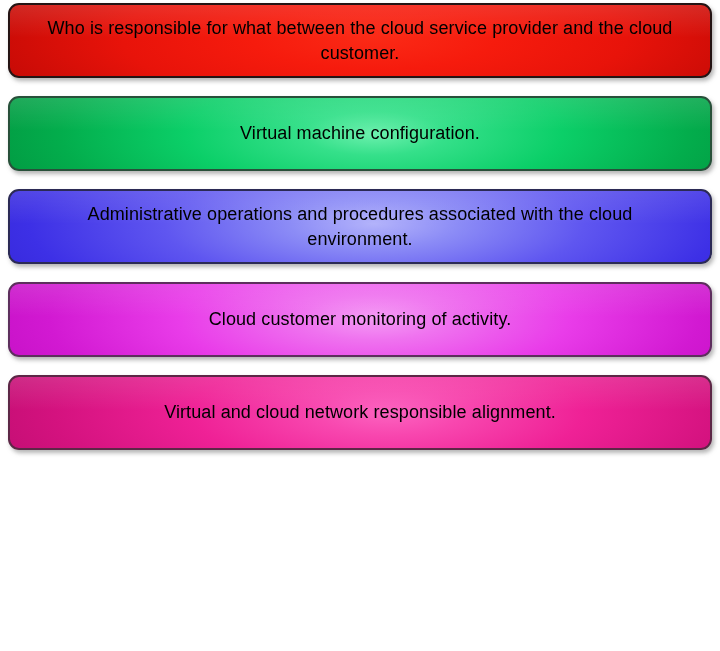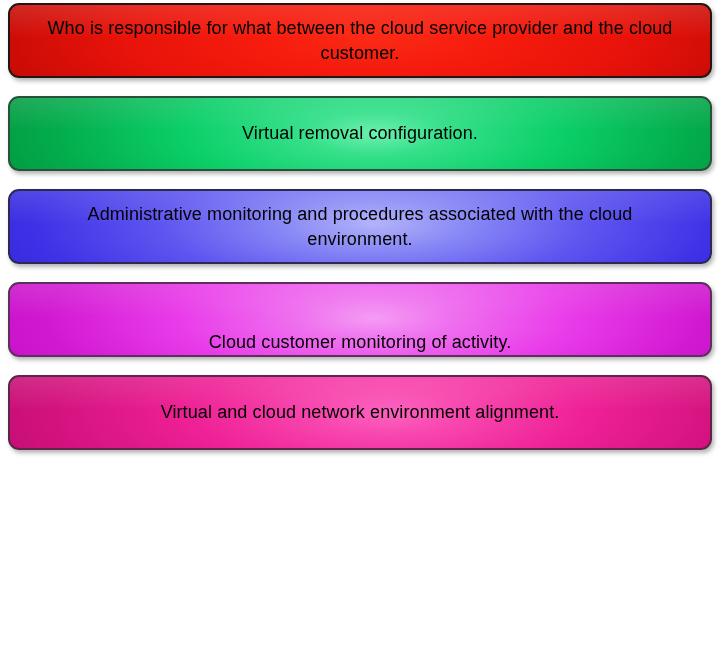--- a/index.html
+++ b/index.html
@@ -86,21 +86,20 @@
     background:
       radial-gradient(ellipse 60% 170% at 52% 46%,
         #b3b3fb 0%, #8c8cf6 20%, #5f56f0 50%, #3d30e6 82%, #3527d8 100%);
     border-color: #2b2a55;
   }
   .band-magenta {
     background:
       radial-gradient(ellipse 58% 175% at 52% 48%,
         #f59cf5 0%, #ef72ef 18%, #e93ce9 48%, #d219d2 80%, #c510c5 100%);
     border-color: #5d2f5d;
-    align-items: flex-end;
   }
   .band-pink {
     background:
       radial-gradient(ellipse 58% 175% at 54% 50%,
         #fc63c0 0%, #f847af 18%, #ef2196 48%, #d4127f 82%, #c40e74 100%);
     border-color: #5c2746;
   }
 
   
   .band::after {
@@ -118,28 +117,28 @@
 
 <div id="bands-container">
 
   <div class="band band-red">
     <div class="band-label">Who is responsible for what between the cloud service provider and the cloud customer.</div>
   </div>
 
 
 
   <div class="band band-green">
-    <div class="band-label">Virtual removal configuration.</div>
+    <div class="band-label">Virtual machine configuration.</div>
   </div>
 
   <div class="band band-blue">
-    <div class="band-label">Administrative monitoring and procedures associated with the cloud environment.</div>
+    <div class="band-label">Administrative operations and procedures associated with the cloud environment.</div>
   </div>
 
   <div class="band band-magenta">
     <div class="band-label">Cloud customer monitoring of activity.</div>
   </div>
 
   <div class="band band-pink">
-    <div class="band-label">Virtual and cloud network environment alignment.</div>
+    <div class="band-label">Virtual and cloud network responsible alignment.</div>
   </div>
 
 </div>
 
 </body></html>

